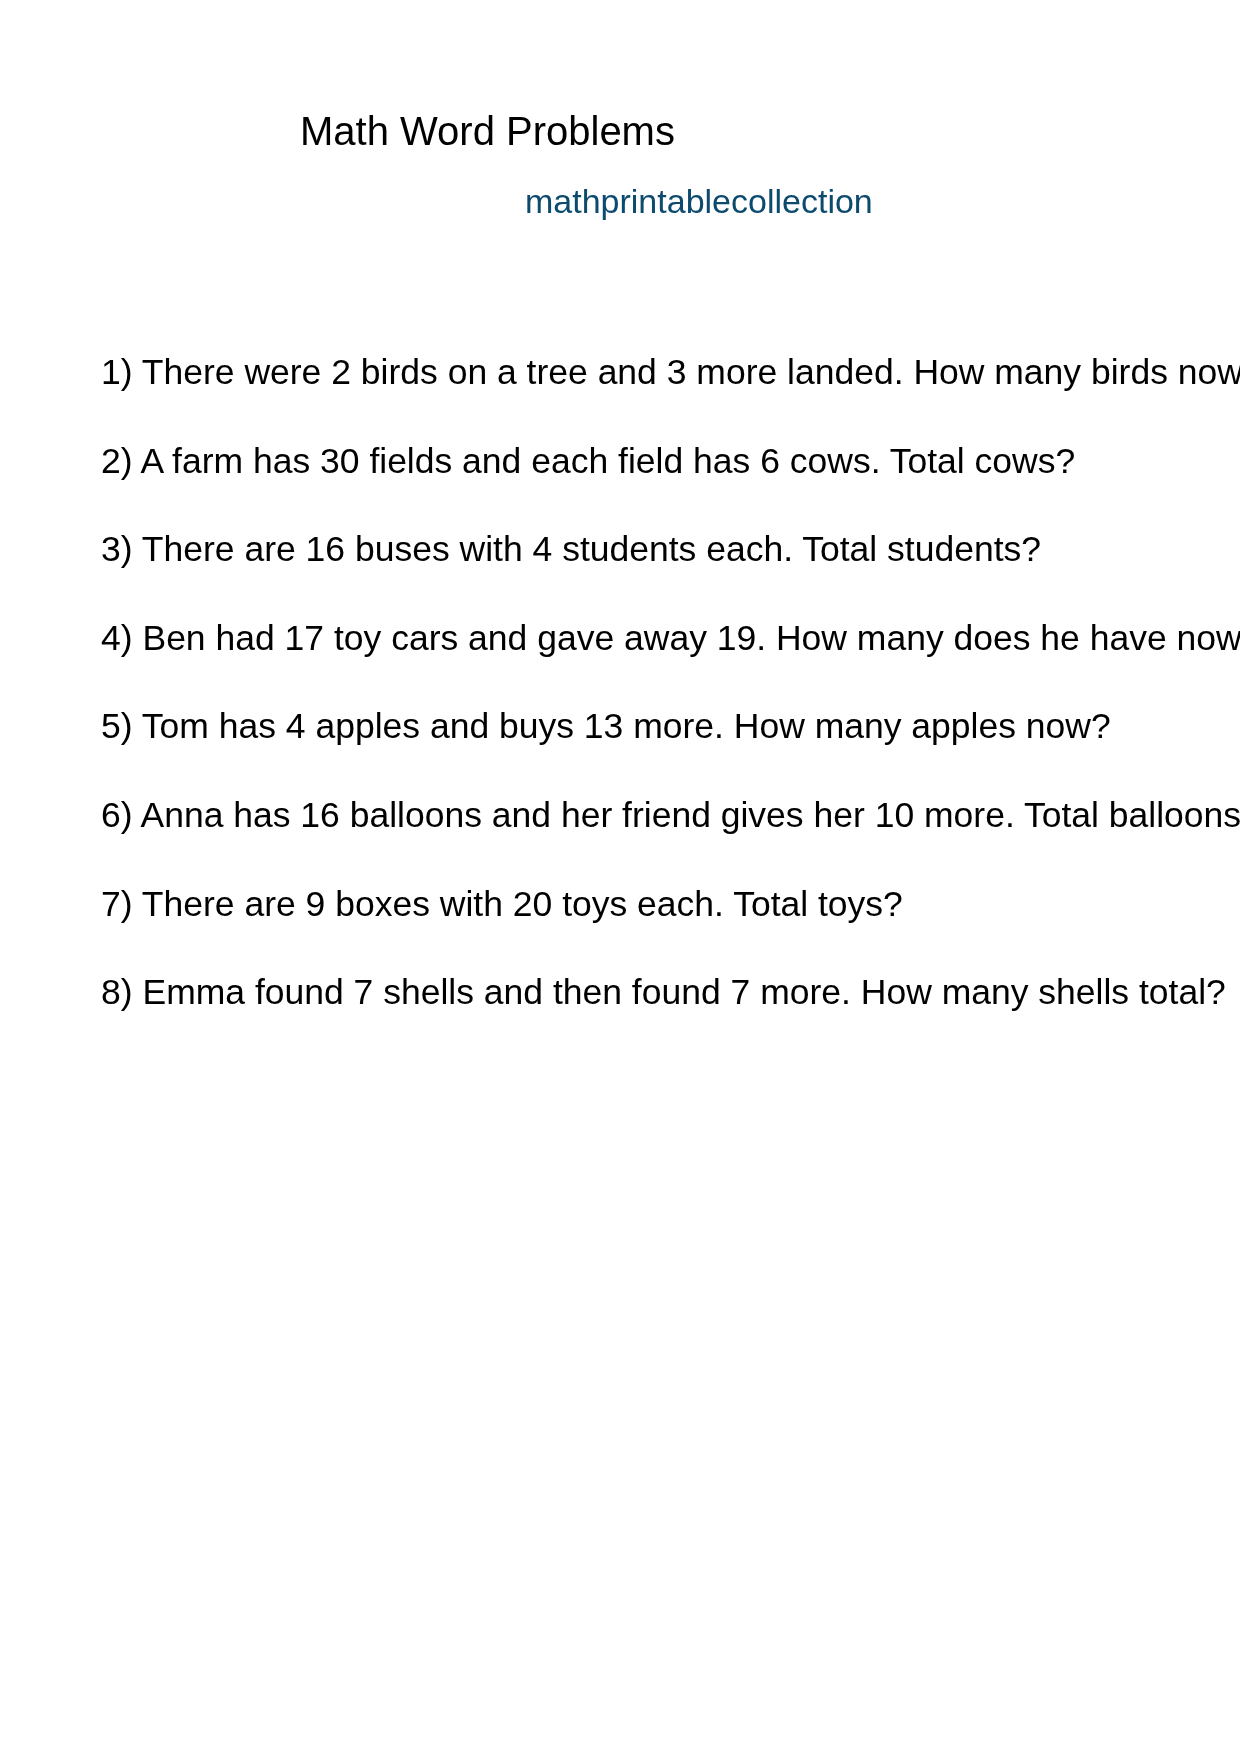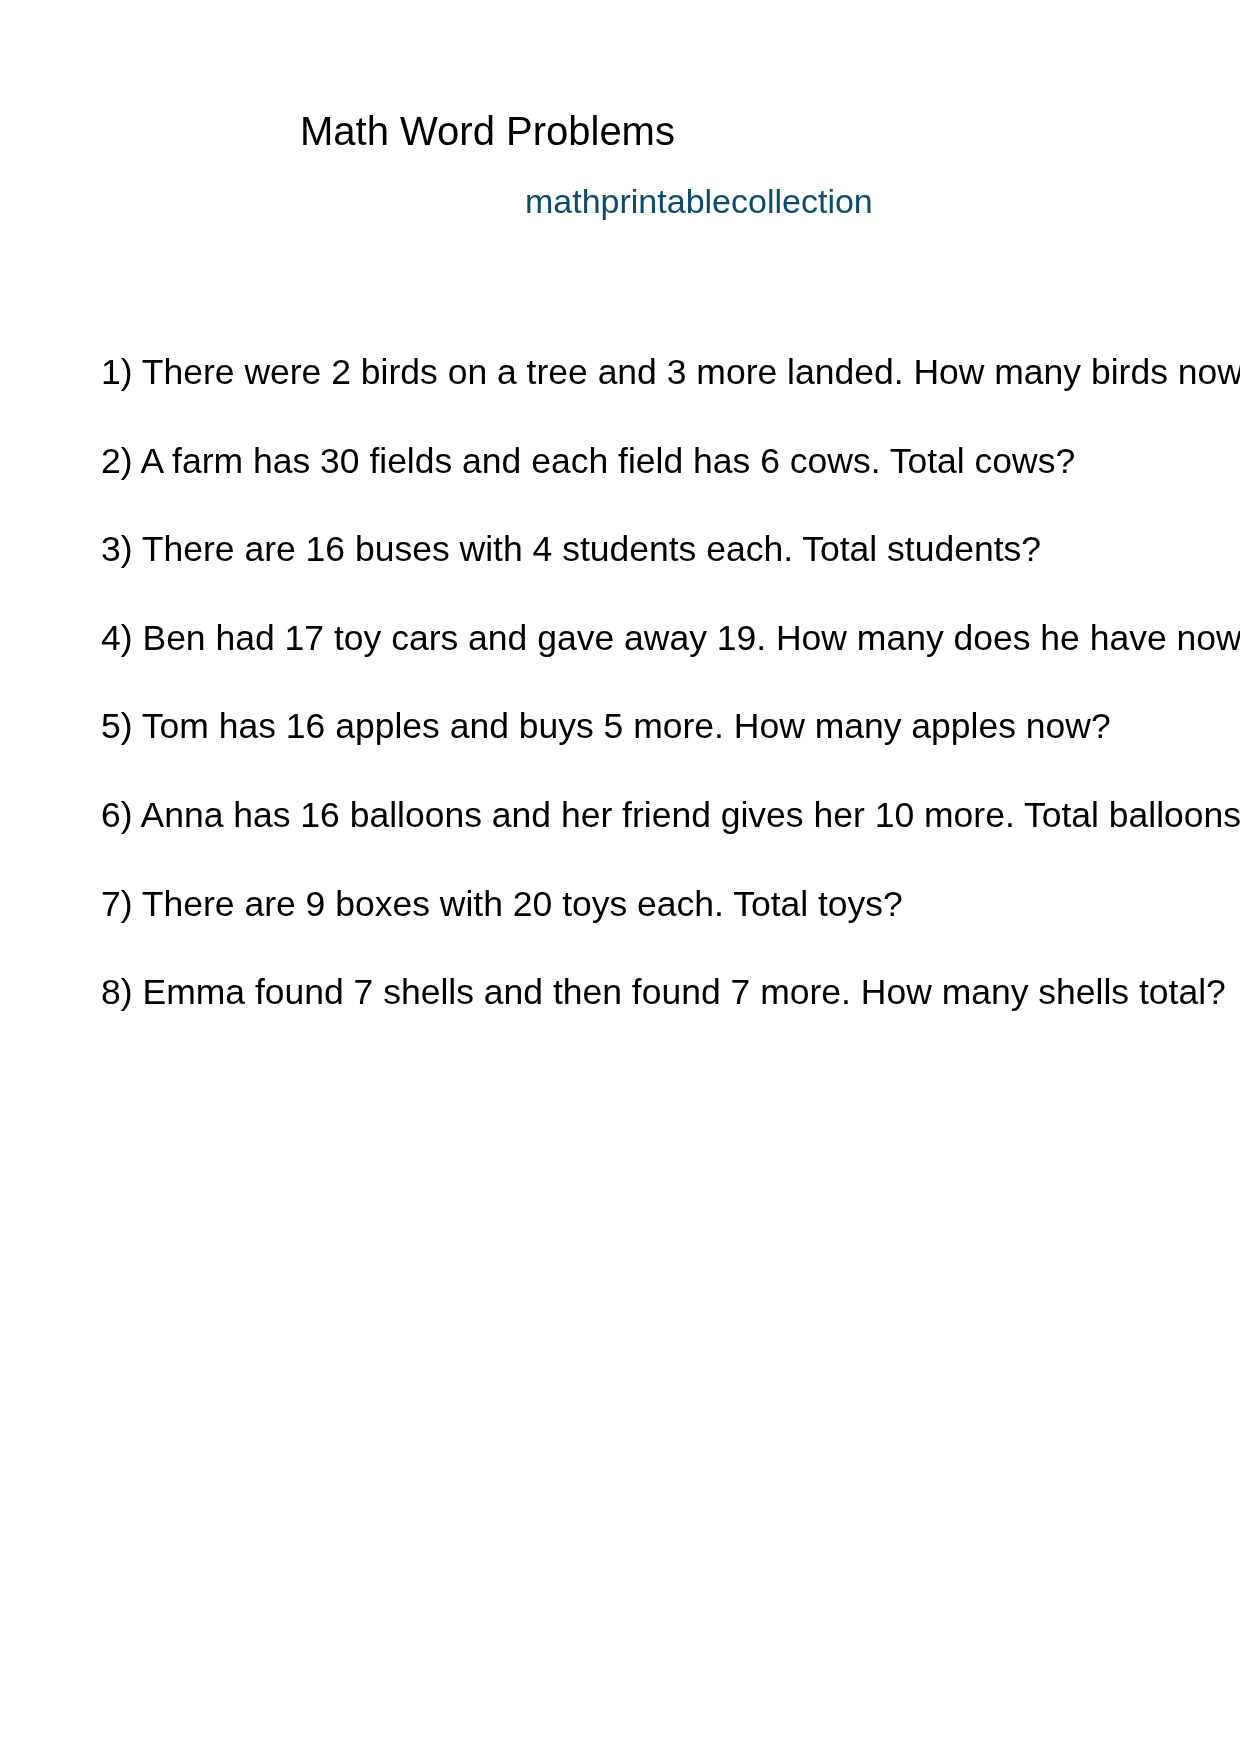--- a/index.html
+++ b/index.html
@@ -55,17 +55,17 @@
 <body>
 
 <h1 class="title">Math Word Problems</h1>
 <div class="subtitle">mathprintablecollection</div>
 
 <ol class="problems">
   <li class="problem"><span>1)</span> <span>There were 2 birds on a tree and 3 more landed. How many birds now?</span></li>
   <li class="problem"><span>2)</span> <span>A farm has 30 fields and each field has 6 cows. Total cows?</span></li>
   <li class="problem"><span>3)</span> <span>There are 16 buses with 4 students each. Total students?</span></li>
   <li class="problem"><span>4)</span> <span>Ben had 17 toy cars and gave away 19. How many does he have now?</span></li>
-  <li class="problem"><span>5)</span> <span>Tom has 16 apples and buys 5 more. How many apples now?</span></li>
+  <li class="problem"><span>5)</span> <span>Tom has 4 apples and buys 13 more. How many apples now?</span></li>
   <li class="problem"><span>6)</span> <span>Anna has 16 balloons and her friend gives her 10 more. Total balloons?</span></li>
   <li class="problem"><span>7)</span> <span>There are 9 boxes with 20 toys each. Total toys?</span></li>
   <li class="problem"><span>8)</span> <span>Emma found 7 shells and then found 7 more. How many shells total?</span></li>
 </ol>
 
 </body></html>

